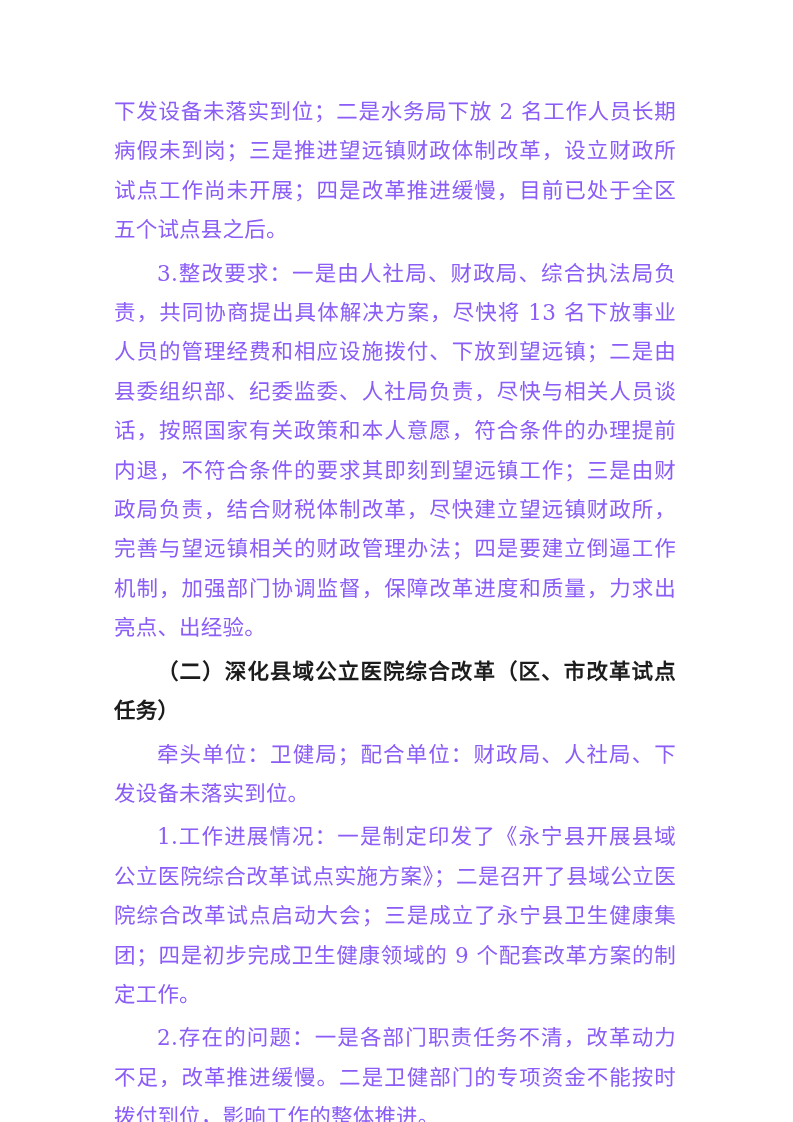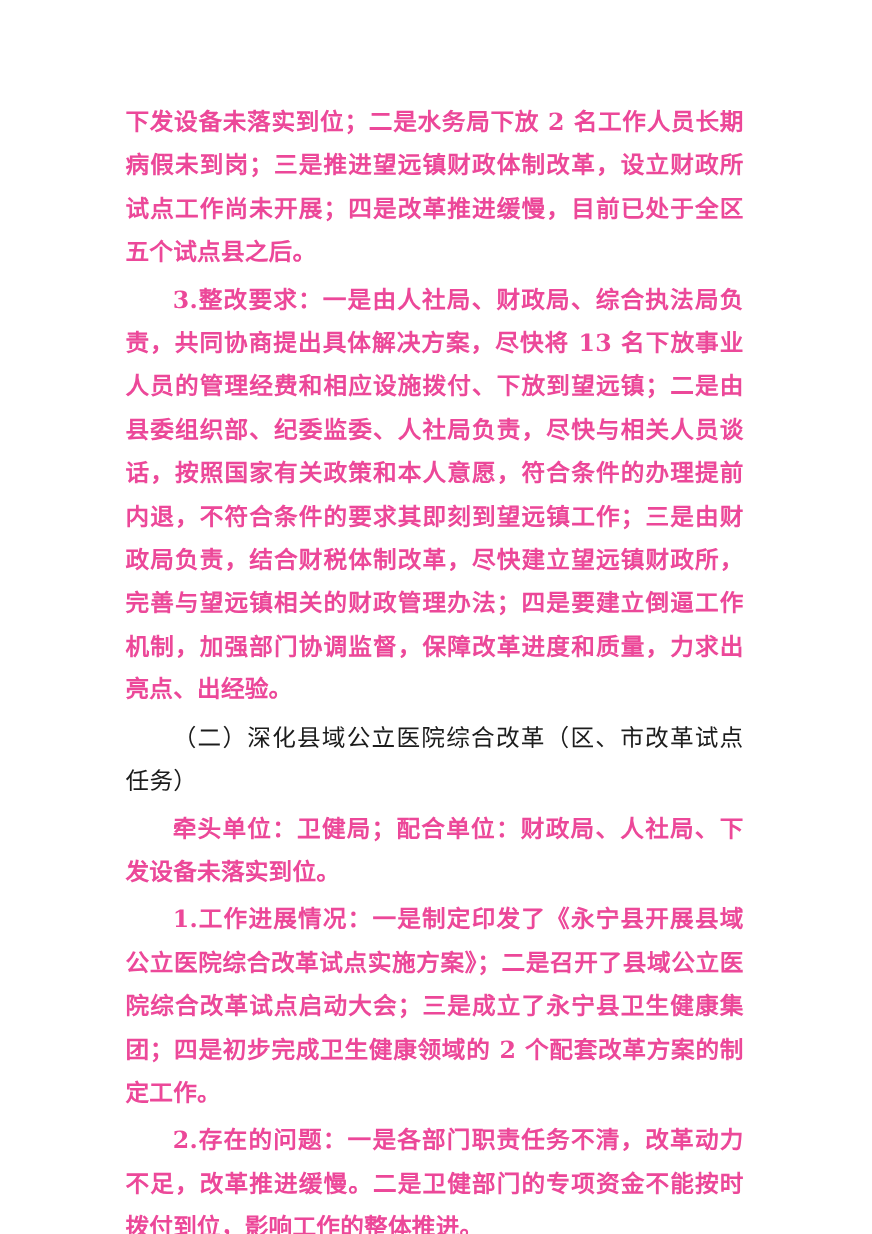--- a/index.html
+++ b/index.html
@@ -24,33 +24,33 @@
     position: absolute;
     left: 114px;
     top: 92px;
     width: 562px;
   }
   .para {
     margin: 0;
     padding: 0;
     font-size: 21.5px;
     line-height: 39.4px;
-    color: #ec4899;
+    color: #8b5cf6;
     text-align: justify;
     text-align-last: left;
     text-justify: inter-ideograph;
     letter-spacing: 0.2px;
-    font-weight: 700;
+    font-weight: 400;
     word-break: break-all;
   }
   .para.indent {
     text-indent: 2em;
   }
   .para.heading {
-    font-weight: normal;
+    font-weight: bold;
     color: #1c1c1c;
     letter-spacing: 0.3px;
   }
   .para + .para {
     margin-top: 4px;
   }
 </style>
 </head>
 <body>
 
@@ -58,18 +58,18 @@
   <div class="doc-body">
 
     <p class="para">下发设备未落实到位；二是水务局下放 2 名工作人员长期病假未到岗；三是推进望远镇财政体制改革，设立财政所试点工作尚未开展；四是改革推进缓慢，目前已处于全区五个试点县之后。</p>
 
     <p class="para indent">3.整改要求：一是由人社局、财政局、综合执法局负责，共同协商提出具体解决方案，尽快将 13 名下放事业人员的管理经费和相应设施拨付、下放到望远镇；二是由县委组织部、纪委监委、人社局负责，尽快与相关人员谈话，按照国家有关政策和本人意愿，符合条件的办理提前内退，不符合条件的要求其即刻到望远镇工作；三是由财政局负责，结合财税体制改革，尽快建立望远镇财政所，完善与望远镇相关的财政管理办法；四是要建立倒逼工作机制，加强部门协调监督，保障改革进度和质量，力求出亮点、出经验。</p>
 
     <p class="para indent heading">（二）深化县域公立医院综合改革（区、市改革试点任务）</p>
 
     <p class="para indent">牵头单位：卫健局；配合单位：财政局、人社局、下发设备未落实到位。</p>
 
-    <p class="para indent">1.工作进展情况：一是制定印发了《永宁县开展县域公立医院综合改革试点实施方案》；二是召开了县域公立医院综合改革试点启动大会；三是成立了永宁县卫生健康集团；四是初步完成卫生健康领域的 2 个配套改革方案的制定工作。</p>
+    <p class="para indent">1.工作进展情况：一是制定印发了《永宁县开展县域公立医院综合改革试点实施方案》；二是召开了县域公立医院综合改革试点启动大会；三是成立了永宁县卫生健康集团；四是初步完成卫生健康领域的 9 个配套改革方案的制定工作。</p>
 
     <p class="para indent">2.存在的问题：一是各部门职责任务不清，改革动力不足，改革推进缓慢。二是卫健部门的专项资金不能按时拨付到位，影响工作的整体推进。</p>
 
   </div>
 </div>
 
 </body></html>

